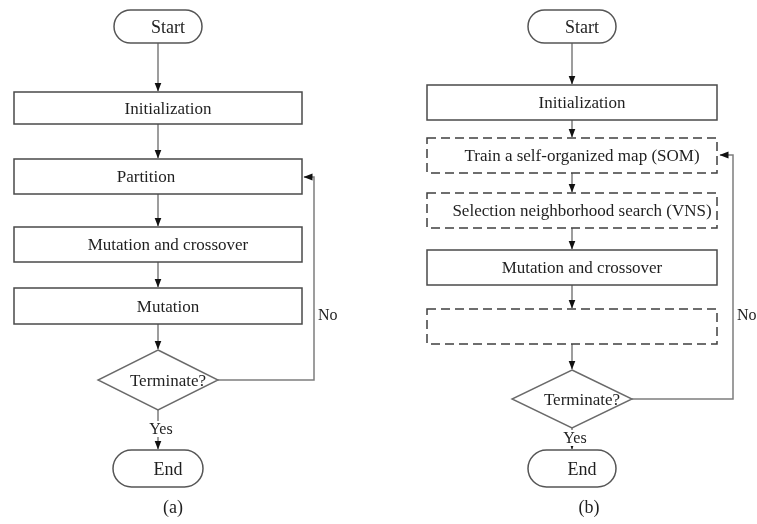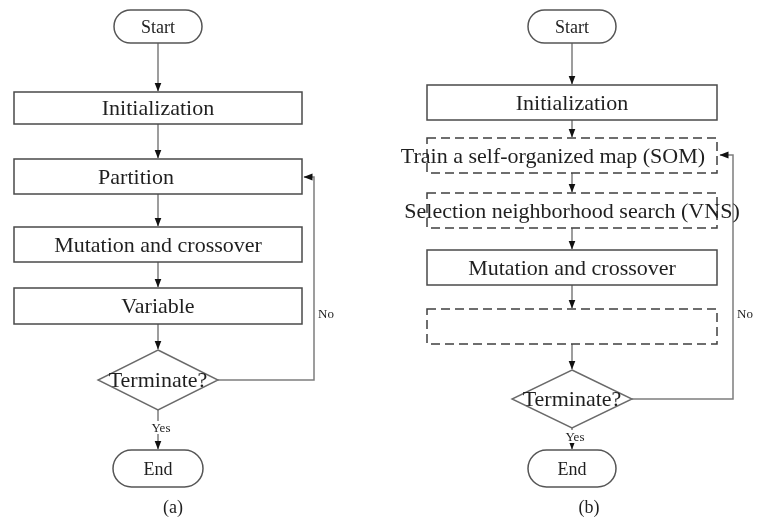--- a/index.html
+++ b/index.html
@@ -17,32 +17,33 @@
     overflow: hidden;
   }
   .figure svg.layer {
     position: absolute;
     left: 0;
     top: 0;
   }
   .lbl {
     position: absolute;
     text-align: center;
-    font-size: 22px;
+    font-size: 17px;
     line-height: 1;
     white-space: nowrap;
     color: #1f1f1f;
   }
   .lbl.center-v {
     display: flex;
     align-items: center;
     justify-content: center;
+    padding-left: 10px;
   }
   .lbl.terminator { font-size: 18px; }
-  .lbl.edge { font-size: 13px; }
+  .lbl.edge { font-size: 16px; }
   .lbl.edge.on-line { background: #ffffff; padding: 0 3px; }
   .lbl.caption { font-size: 18px; }
 </style>
 </head>
 <body>
 
 <div class="figure">
 
   <svg class="layer" width="757" height="524" viewBox="0 0 757 524">
     <defs>
@@ -91,30 +92,30 @@
       <rect x="427" y="309" width="290" height="35" stroke="#3f3f3f" stroke-width="1.5" stroke-dasharray="9 5"></rect>
       <polygon points="572,370 632,399 572,428 512,399" stroke="#6a6a6a" stroke-width="1.4"></polygon>
       <rect x="528" y="450" width="88" height="37" rx="18.5" ry="18.5" stroke="#555555" stroke-width="1.5"></rect>
     </g>
   </svg>
 
   <div class="lbl center-v terminator" style="left:114px; top:10px; width:88px; height:33px;">Start</div>
   <div class="lbl center-v" style="left:14px; top:92px; width:288px; height:32px;">Initialization</div>
   <div class="lbl center-v" style="left:14px; top:159px; width:244px; height:35px;">Partition</div>
   <div class="lbl center-v" style="left:14px; top:227px; width:288px; height:35px;">Mutation and crossover</div>
-  <div class="lbl center-v" style="left:14px; top:288px; width:288px; height:36px;">Variable</div>
+  <div class="lbl center-v" style="left:14px; top:288px; width:288px; height:36px;">Mutation</div>
   <div class="lbl center-v" style="left:98px; top:350px; width:120px; height:60px;">Terminate?</div>
   <div class="lbl center-v terminator" style="left:113px; top:450px; width:90px; height:37px;">End</div>
   <div class="lbl edge on-line" style="left:138px; top:421px; width:40px;">Yes</div>
   <div class="lbl edge" style="left:318px; top:307px;">No</div>
   <div class="lbl caption" style="left:133px; top:498px; width:80px;">(a)</div>
 
   <div class="lbl center-v terminator" style="left:528px; top:10px; width:88px; height:33px;">Start</div>
   <div class="lbl center-v" style="left:427px; top:85px; width:290px; height:35px;">Initialization</div>
-  <div class="lbl center-v" style="left:408px; top:138px; width:290px; height:35px;">Train a self-organized map (SOM)</div>
+  <div class="lbl center-v" style="left:427px; top:138px; width:290px; height:35px;">Train a self-organized map (SOM)</div>
   <div class="lbl center-v" style="left:427px; top:193px; width:290px; height:35px;">Selection neighborhood search (VNS)</div>
   <div class="lbl center-v" style="left:427px; top:250px; width:290px; height:35px;">Mutation and crossover</div>
   <div class="lbl center-v" style="left:512px; top:370px; width:120px; height:58px;">Terminate?</div>
   <div class="lbl center-v terminator" style="left:528px; top:450px; width:88px; height:37px;">End</div>
   <div class="lbl edge on-line" style="left:552px; top:430px; width:40px;">Yes</div>
   <div class="lbl edge" style="left:737px; top:307px;">No</div>
   <div class="lbl caption" style="left:549px; top:498px; width:80px;">(b)</div>
 
 </div>
 

